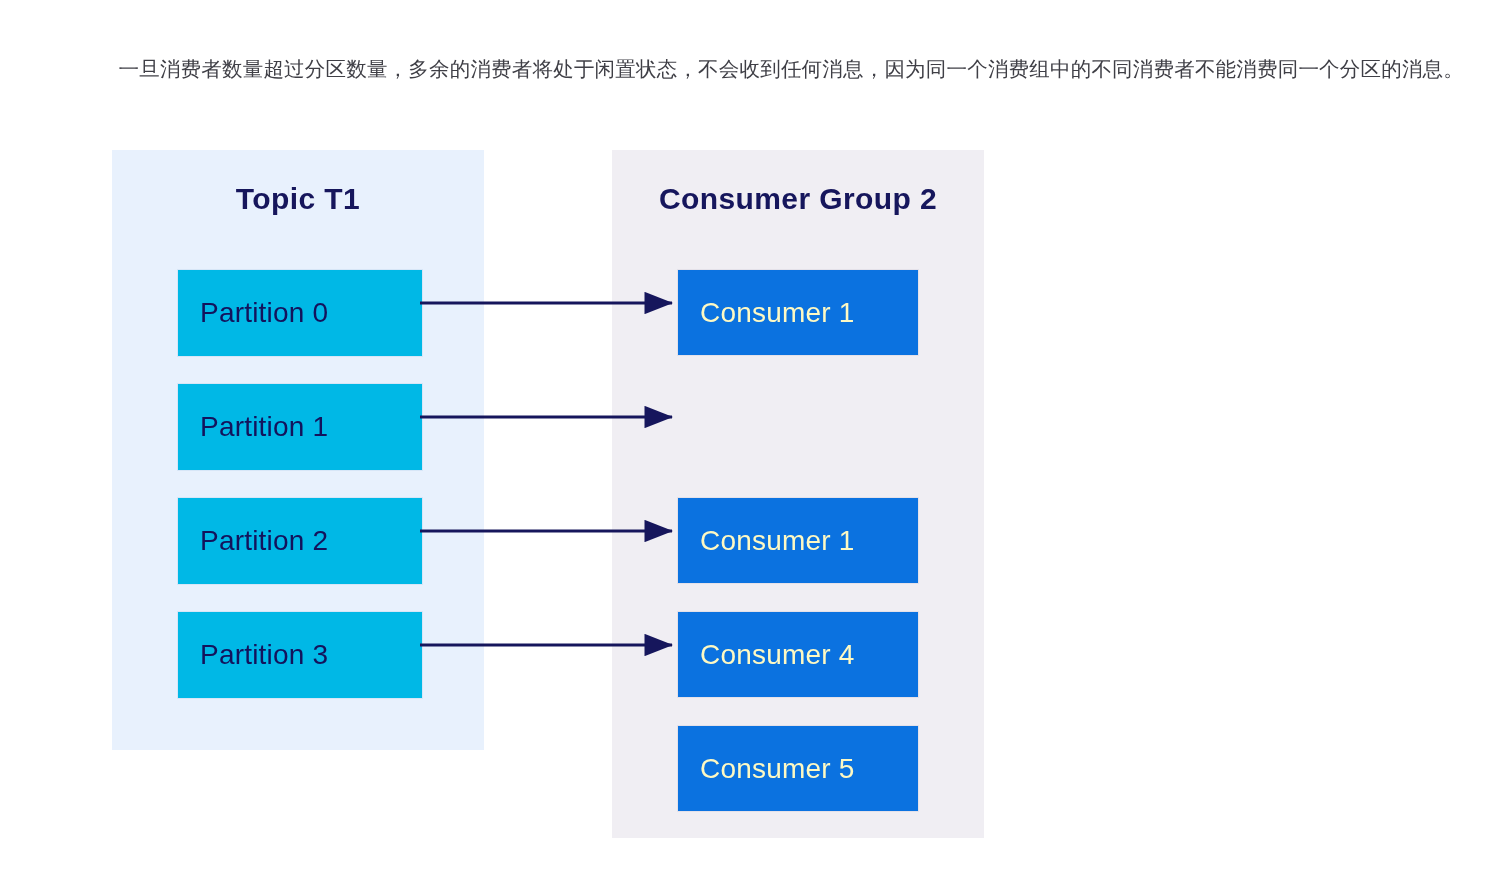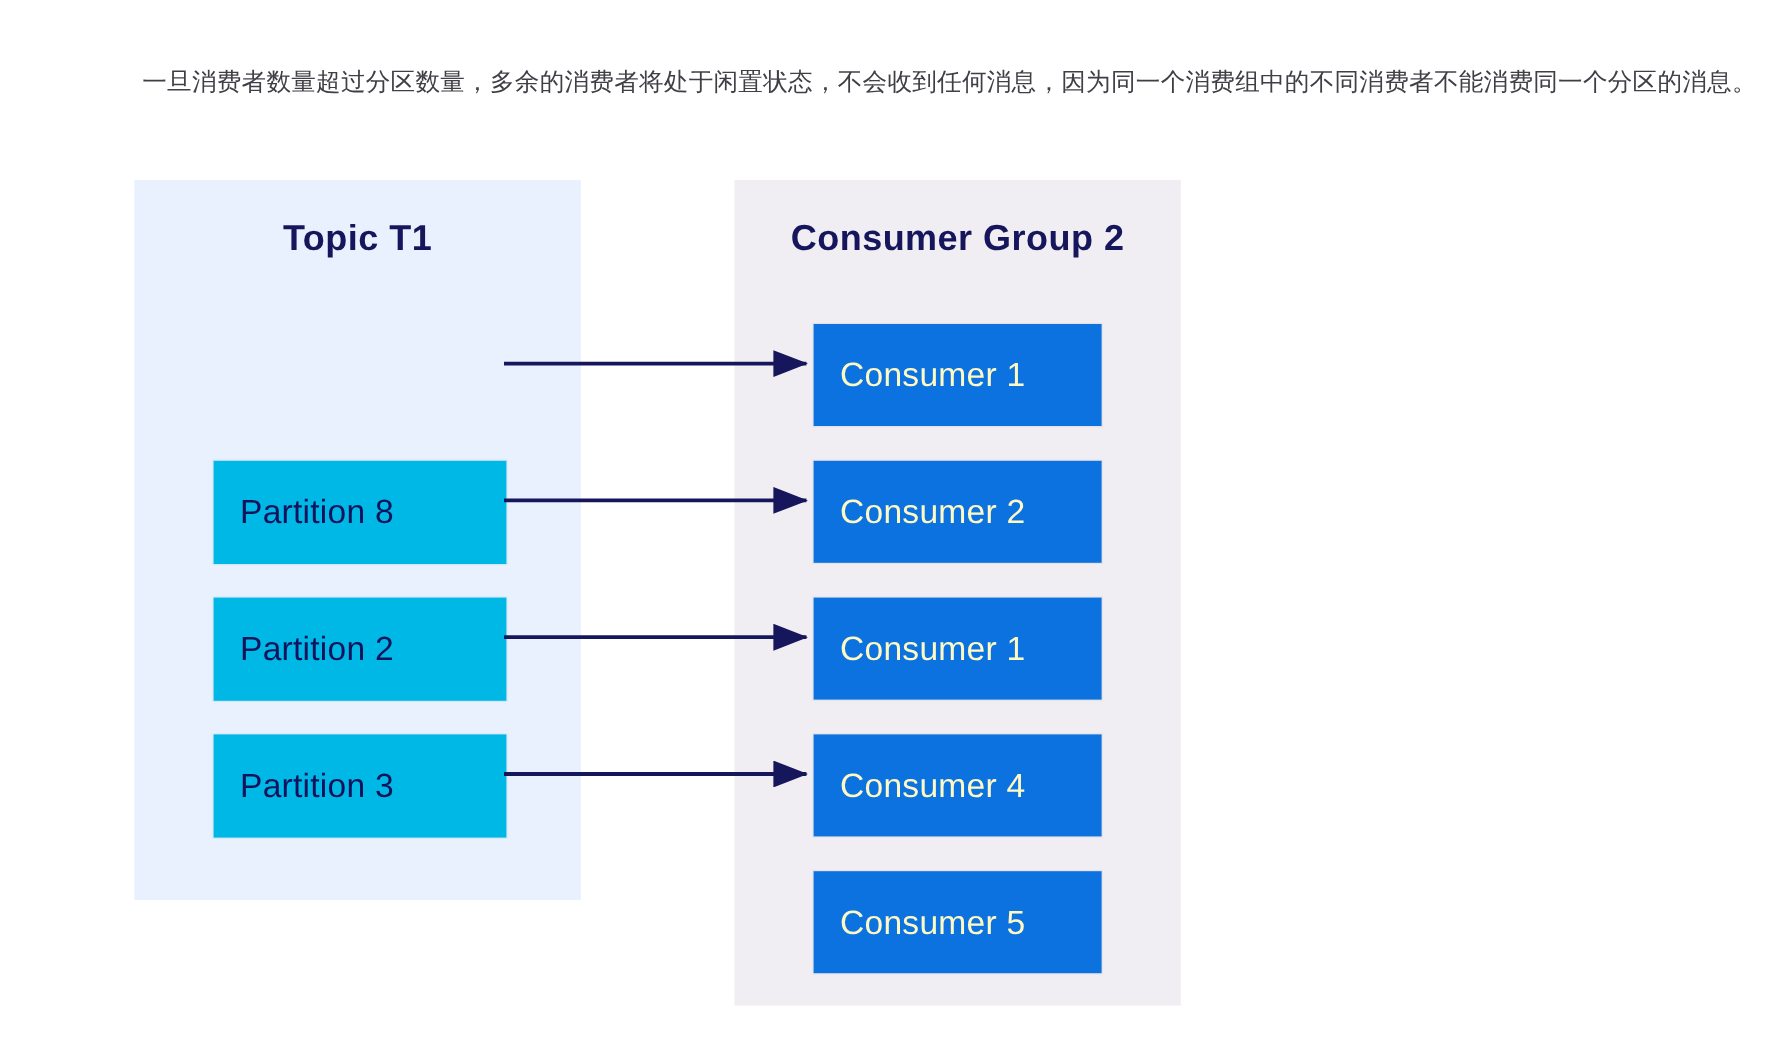--- a/index.html
+++ b/index.html
@@ -119,30 +119,30 @@
 </head>
 <body>
 
 <p class="prose">一旦消费者数量超过分区数量，多余的消费者将处于闲置状态，不会收到任何消息，因为同一个消费组中的不同消费者不能消费同一个分区的消息。</p>
 
 <div class="diagram">
 
   <div class="panel panel-topic">
     <div class="panel-title">Topic T1</div>
 
-    <div class="node node-partition row1">Partition 8</div>
+    <div class="node node-partition row0">Partition 0</div>
+    <div class="node node-partition row1">Partition 1</div>
     <div class="node node-partition row2">Partition 2</div>
     <div class="node node-partition row3">Partition 3</div>
   </div>
 
   <div class="panel panel-group">
     <div class="panel-title">Consumer Group 2</div>
 
     <div class="node node-consumer row0">Consumer 1</div>
-    <div class="node node-consumer row1">Consumer 2</div>
     <div class="node node-consumer row2">Consumer 1</div>
     <div class="node node-consumer row3">Consumer 4</div>
     <div class="node node-consumer row4">Consumer 5</div>
   </div>
 
   <svg class="arrows" viewBox="0 0 1487 710" width="1487" height="710">
     <defs>
       <marker id="arrowhead" markerWidth="9" markerHeight="7" refX="8.6" refY="3.5" orient="auto" markerUnits="strokeWidth">
         <polygon points="0 0, 9 3.5, 0 7" fill="#16165c"></polygon>
       </marker>

